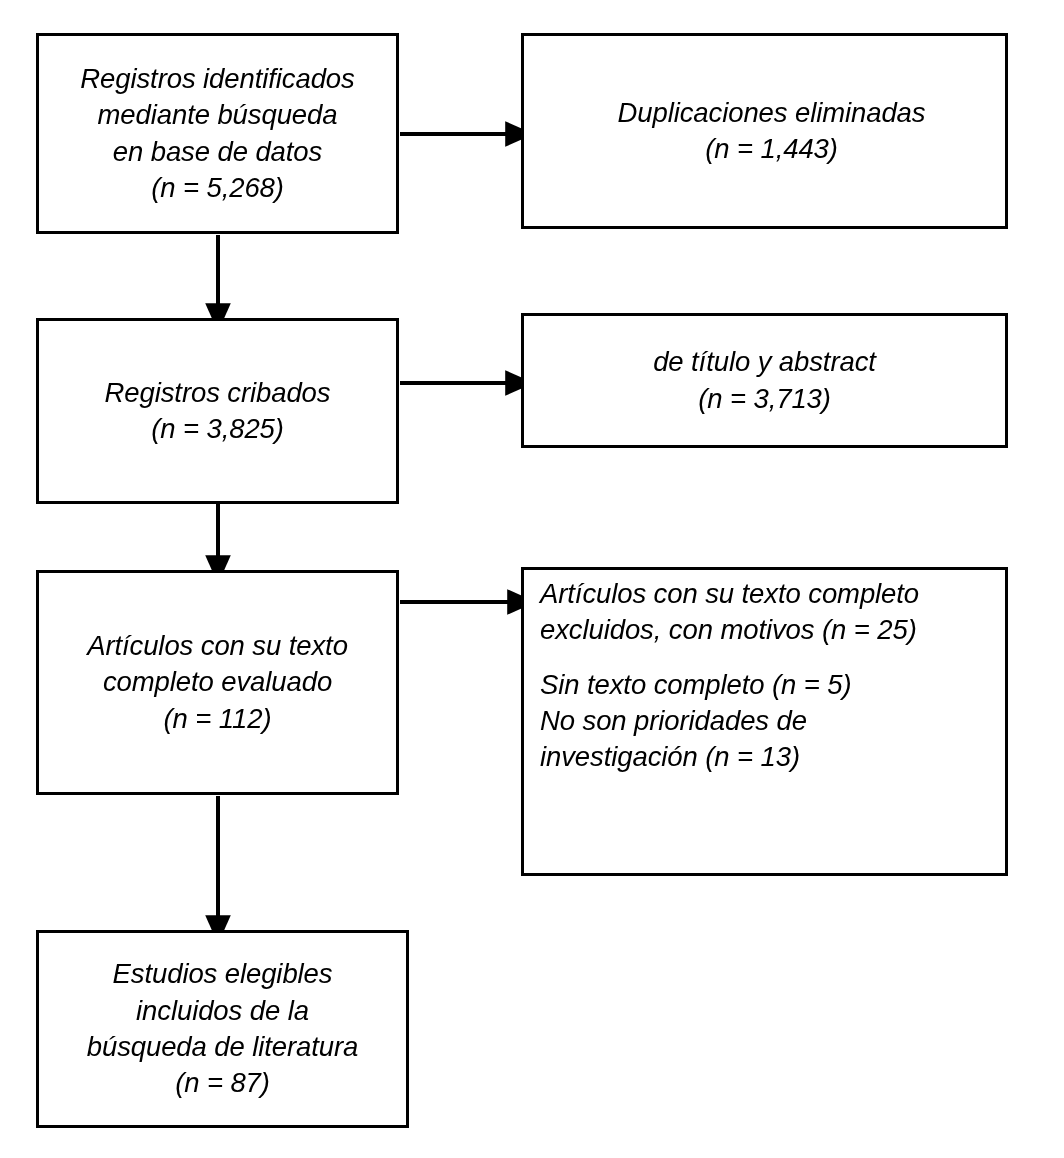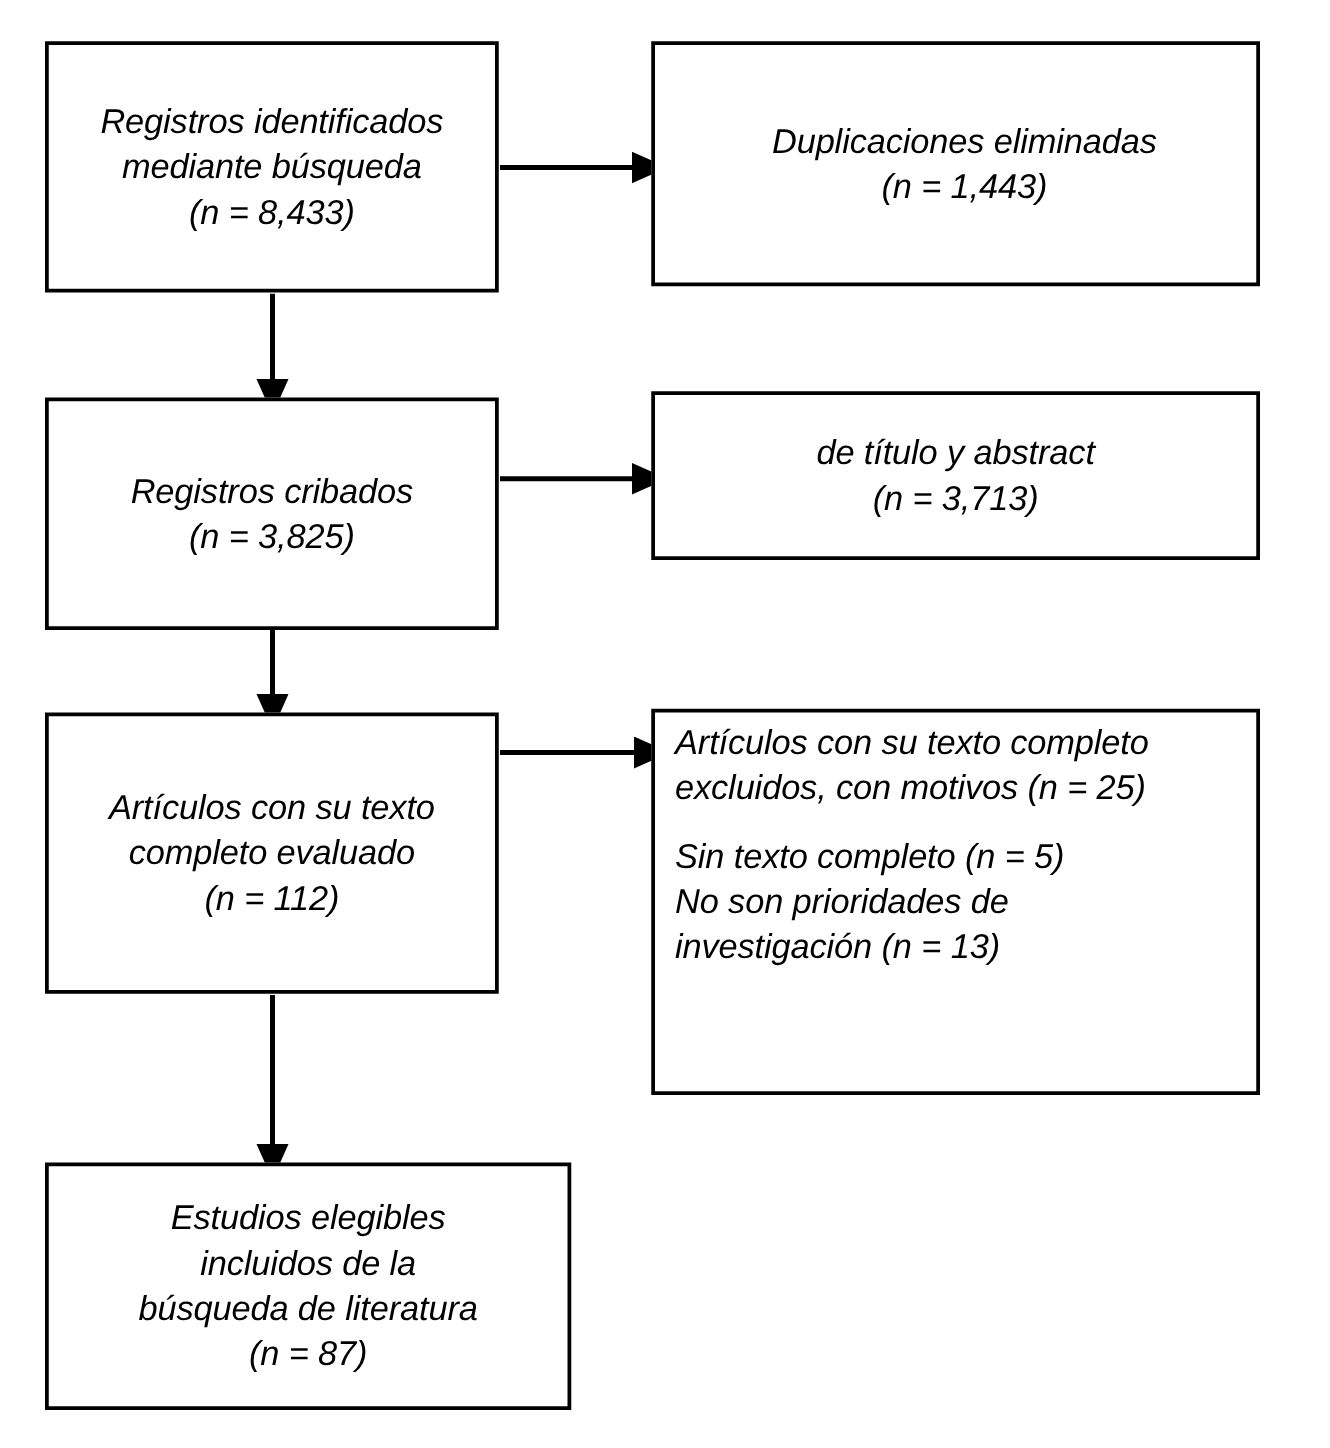--- a/index.html
+++ b/index.html
@@ -56,21 +56,21 @@
     height: 1158px;
     pointer-events: none;
   }
   
   #box-identification { left: 36px;  top: 33px;  width: 363px; height: 201px; }
   #box-duplicates     { left: 521px; top: 33px;  width: 487px; height: 196px; padding-left: 24px; }
   #box-screened       { left: 36px;  top: 318px; width: 363px; height: 186px; }
   #box-excluded-ta    { left: 521px; top: 313px; width: 487px; height: 135px; }
   #box-fulltext       { left: 36px;  top: 570px; width: 363px; height: 225px; }
   #box-excluded-full  { left: 521px; top: 567px; width: 487px; height: 309px; }
-  #box-included       { left: 36px;  top: 930px; width: 421px; height: 198px; }
+  #box-included       { left: 36px;  top: 930px; width: 373px; height: 198px; }
 </style>
 </head>
 <body>
 
 <div id="diagram">
 
   <svg class="arrows" viewBox="0 0 1064 1158" width="1064" height="1158">
     <defs>
       <marker id="ah" markerWidth="9" markerHeight="9" refX="1.2" refY="3.2" orient="auto" markerUnits="strokeWidth">
         <path d="M0,0 L0,6.4 L7.2,3.2 z" fill="#000000"></path>
@@ -98,21 +98,22 @@
     </g>
 
     <g>
       <line x1="218" y1="796" x2="218" y2="920" stroke="#000000" stroke-width="4" marker-end="url(#ah)"></line>
     </g>
   </svg>
 
   <div class="node" id="box-identification">
     <div class="line">Registros identificados</div>
     <div class="line">mediante búsqueda</div>
-    <div class="line">(n = 8,433)</div>
+    <div class="line">en base de datos</div>
+    <div class="line">(n = 5,268)</div>
   </div>
 
   <div class="node" id="box-duplicates">
     <div class="line">Duplicaciones eliminadas</div>
     <div class="line">(n = 1,443)</div>
   </div>
 
   <div class="node" id="box-screened">
     <div class="line">Registros cribados</div>
     <div class="line">(n = 3,825)</div>

